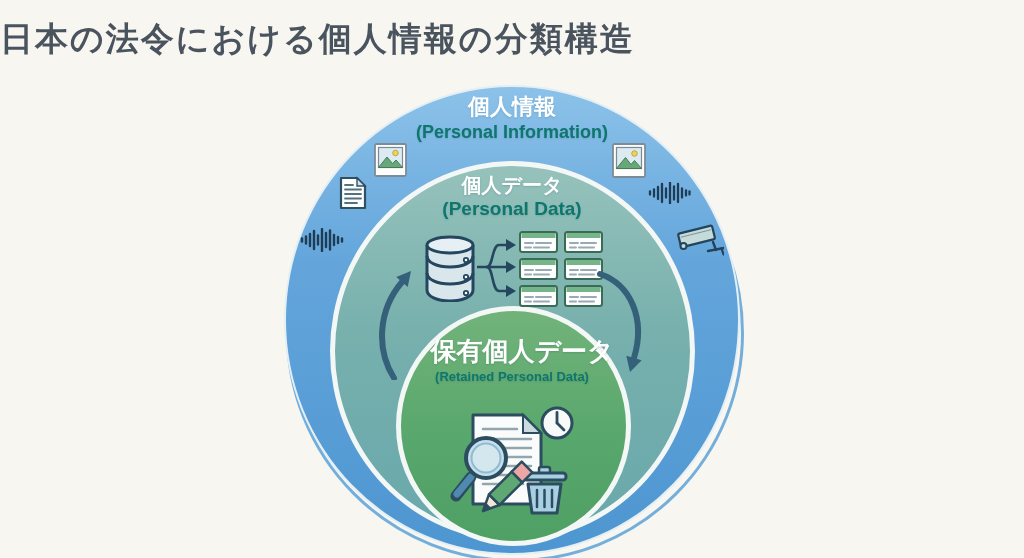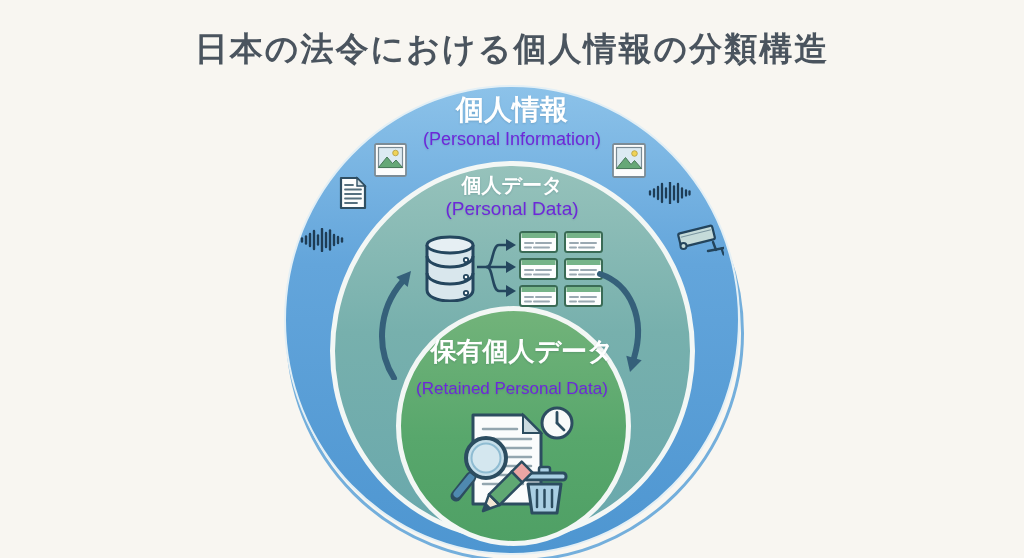--- a/index.html
+++ b/index.html
@@ -2,22 +2,22 @@
 <html><head>
 <meta charset="utf-8">
 <style>
   html,body{margin:0;padding:0;}
   .canvas{
     position:relative; width:1024px; height:558px; overflow:hidden;
     background:#F8F6F1;
     font-family:"Liberation Sans","DejaVu Sans",sans-serif;
   }
   .title{
-    position:absolute; top:27px; left:0; width:100%; margin:0;
-    text-align:center; font-size:33px; font-weight:800; letter-spacing:2px;
+    position:absolute; top:17px; left:0; width:100%; margin:0;
+    font-size:33px; font-weight:800; letter-spacing:2px;
     color:#4A545E;
   }
   .circle{position:absolute; border-radius:50%; box-sizing:border-box;}
   .echo{
     position:absolute; left:286px; top:104px; width:452px; height:452px;
     border-radius:50%; border:3px solid #74AFDC; z-index:1; background:transparent;
   }
   .outer{
     left:284px; top:85px; width:456px; height:470px; z-index:2;
     background:linear-gradient(180deg,#8CC2E9 0%,#63A5DB 38%,#4E96D1 100%);
@@ -28,24 +28,24 @@
     background:linear-gradient(180deg,#96C2BB 0%,#77B0AD 45%,#69A8AC 100%);
     border:5px solid #F3F7F5;
   }
   .inner{
     left:396px; top:306px; width:235px; height:240px; z-index:4;
     background:linear-gradient(180deg,#72B37A 0%,#58A76C 55%,#4FA065 100%);
     border:5px solid #F3F7F5;
   }
   .ringlabel{position:absolute; left:0; width:100%; text-align:center; z-index:6; color:#fff;}
   .ringlabel .jp{font-weight:700; text-shadow:0 1px 2px rgba(30,60,80,.18); line-height:1.1;}
-  .ringlabel .en{font-weight:400; color:#6d28d9; text-shadow:0 1px 2px rgba(30,60,80,.15);}
-  .lbl-outer{top:95px;}  .lbl-outer .jp{font-size:28px;} .lbl-outer .en{font-size:18px; margin-top:3px;}
+  .ringlabel .en{font-weight:700; color:#0f766e; text-shadow:0 1px 2px rgba(30,60,80,.15);}
+  .lbl-outer{top:95px;}  .lbl-outer .jp{font-size:22px;} .lbl-outer .en{font-size:18px; margin-top:3px;}
   .lbl-middle{top:174px;} .lbl-middle .jp{font-size:20px;} .lbl-middle .en{font-size:19px; margin-top:2px;}
-  .lbl-inner{top:337px;} .lbl-inner .jp{font-size:26px;padding-left:20px;} .lbl-inner .en{font-size:17px; margin-top:13px;}
+  .lbl-inner{top:337px;} .lbl-inner .jp{font-size:26px;padding-left:20px;} .lbl-inner .en{font-size:13px; margin-top:3px;}
   .icon{position:absolute; z-index:7;}
 </style>
 </head>
 <body>
 
 <div class="canvas">
 
   <h1 class="title">日本の法令における個人情報の分類構造</h1>
 
   <div class="echo"></div>

